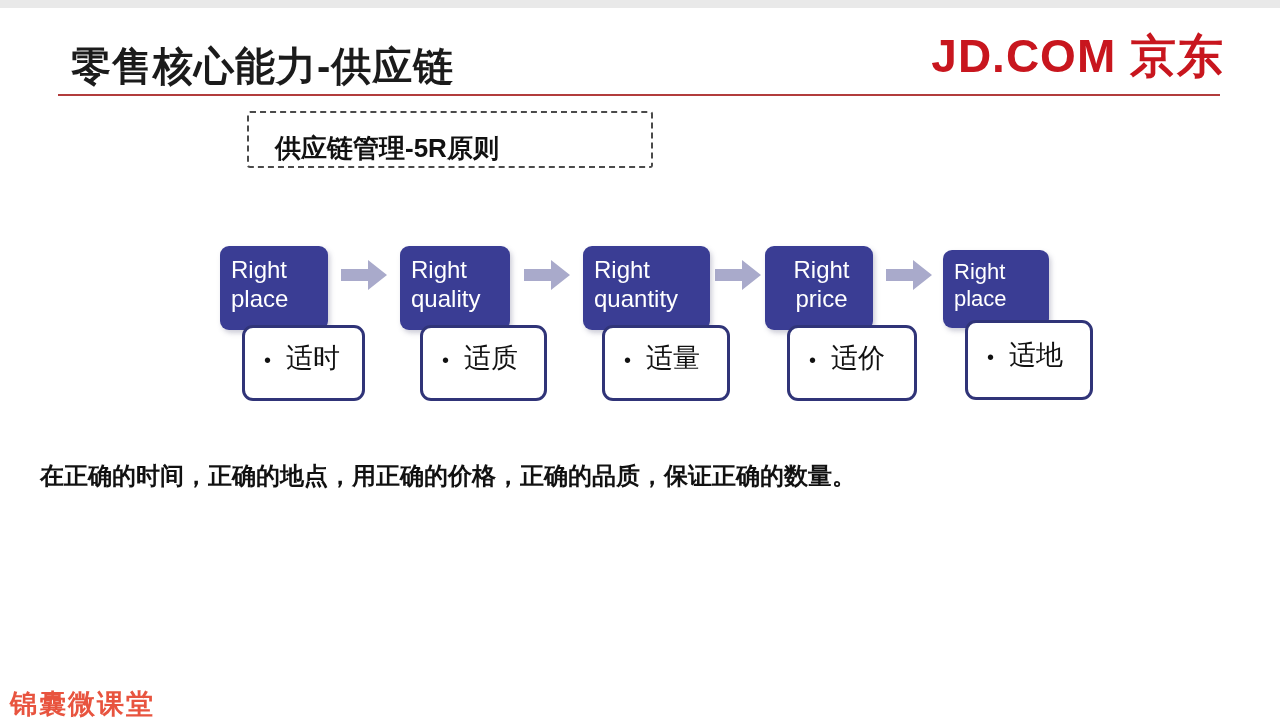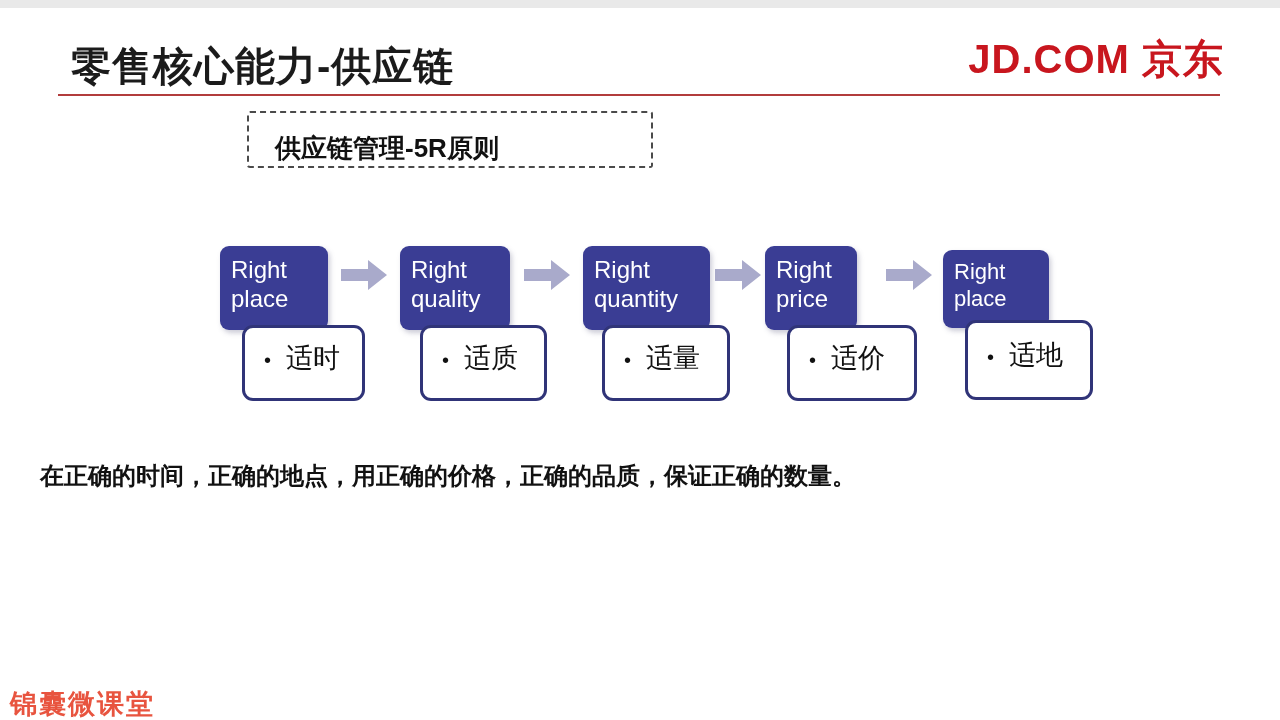--- a/index.html
+++ b/index.html
@@ -13,22 +13,22 @@
   .title {
     position:absolute; left:71px; top:31px;
     font-size:40px; font-weight:bold; color:#1b1b1b; letter-spacing:1px;
     white-space:nowrap;
   }
   .red-line {
     position:absolute; left:58px; top:86px; width:1162px; height:2px;
     background:var(--line,#B23C3C);
   }
   .jd-logo {
-    position:absolute; top:24px; right:56px;
-    font-size:40px; font-weight:bold; color:var(--jd,#C8161E);
+    position:absolute; top:18px; right:56px;
+    font-size:46px; font-weight:bold; color:var(--jd,#C8161E);
     letter-spacing:1px; white-space:nowrap;
   }
 
   
   .subtitle-box {
     position:absolute; left:247px; top:103px; width:406px; height:57px;
     border:2px dashed #4a4a4a; border-radius:3px; box-sizing:border-box;
     display:flex; align-items:flex-end; padding-left:26px; background:#fff;
   }
   .subtitle-box span {
@@ -38,21 +38,21 @@
   
   .blue {
     position:absolute; background:var(--blue,#3A3D94); color:#ffffff;
     border-radius:9px; box-sizing:border-box; padding:9px 6px 0 11px;
     font-size:24px; line-height:1.22; z-index:1;
     box-shadow:2px 3px 5px rgba(110,110,140,0.35);
   }
   .b0 { left:220px; top:238px; width:108px; height:84px; }
   .b1 { left:400px; top:238px; width:110px; height:84px; }
   .b2 { left:583px; top:238px; width:127px; height:84px; }
-  .b3 { left:765px; top:238px; width:92px; height:84px; }
+  .b3 { left:765px; top:238px; width:108px; height:84px;text-align:center; }
   .b4 { left:943px; top:242px; width:106px; height:78px; font-size:22px; }
 
   .white {
     position:absolute; background:#ffffff;
     border:3px solid var(--border,#303478); border-radius:11px;
     box-sizing:border-box; z-index:2;
     display:flex; align-items:center; gap:15px;
     padding-left:19px; padding-bottom:10px;
     font-size:27px; color:#111;
   }

